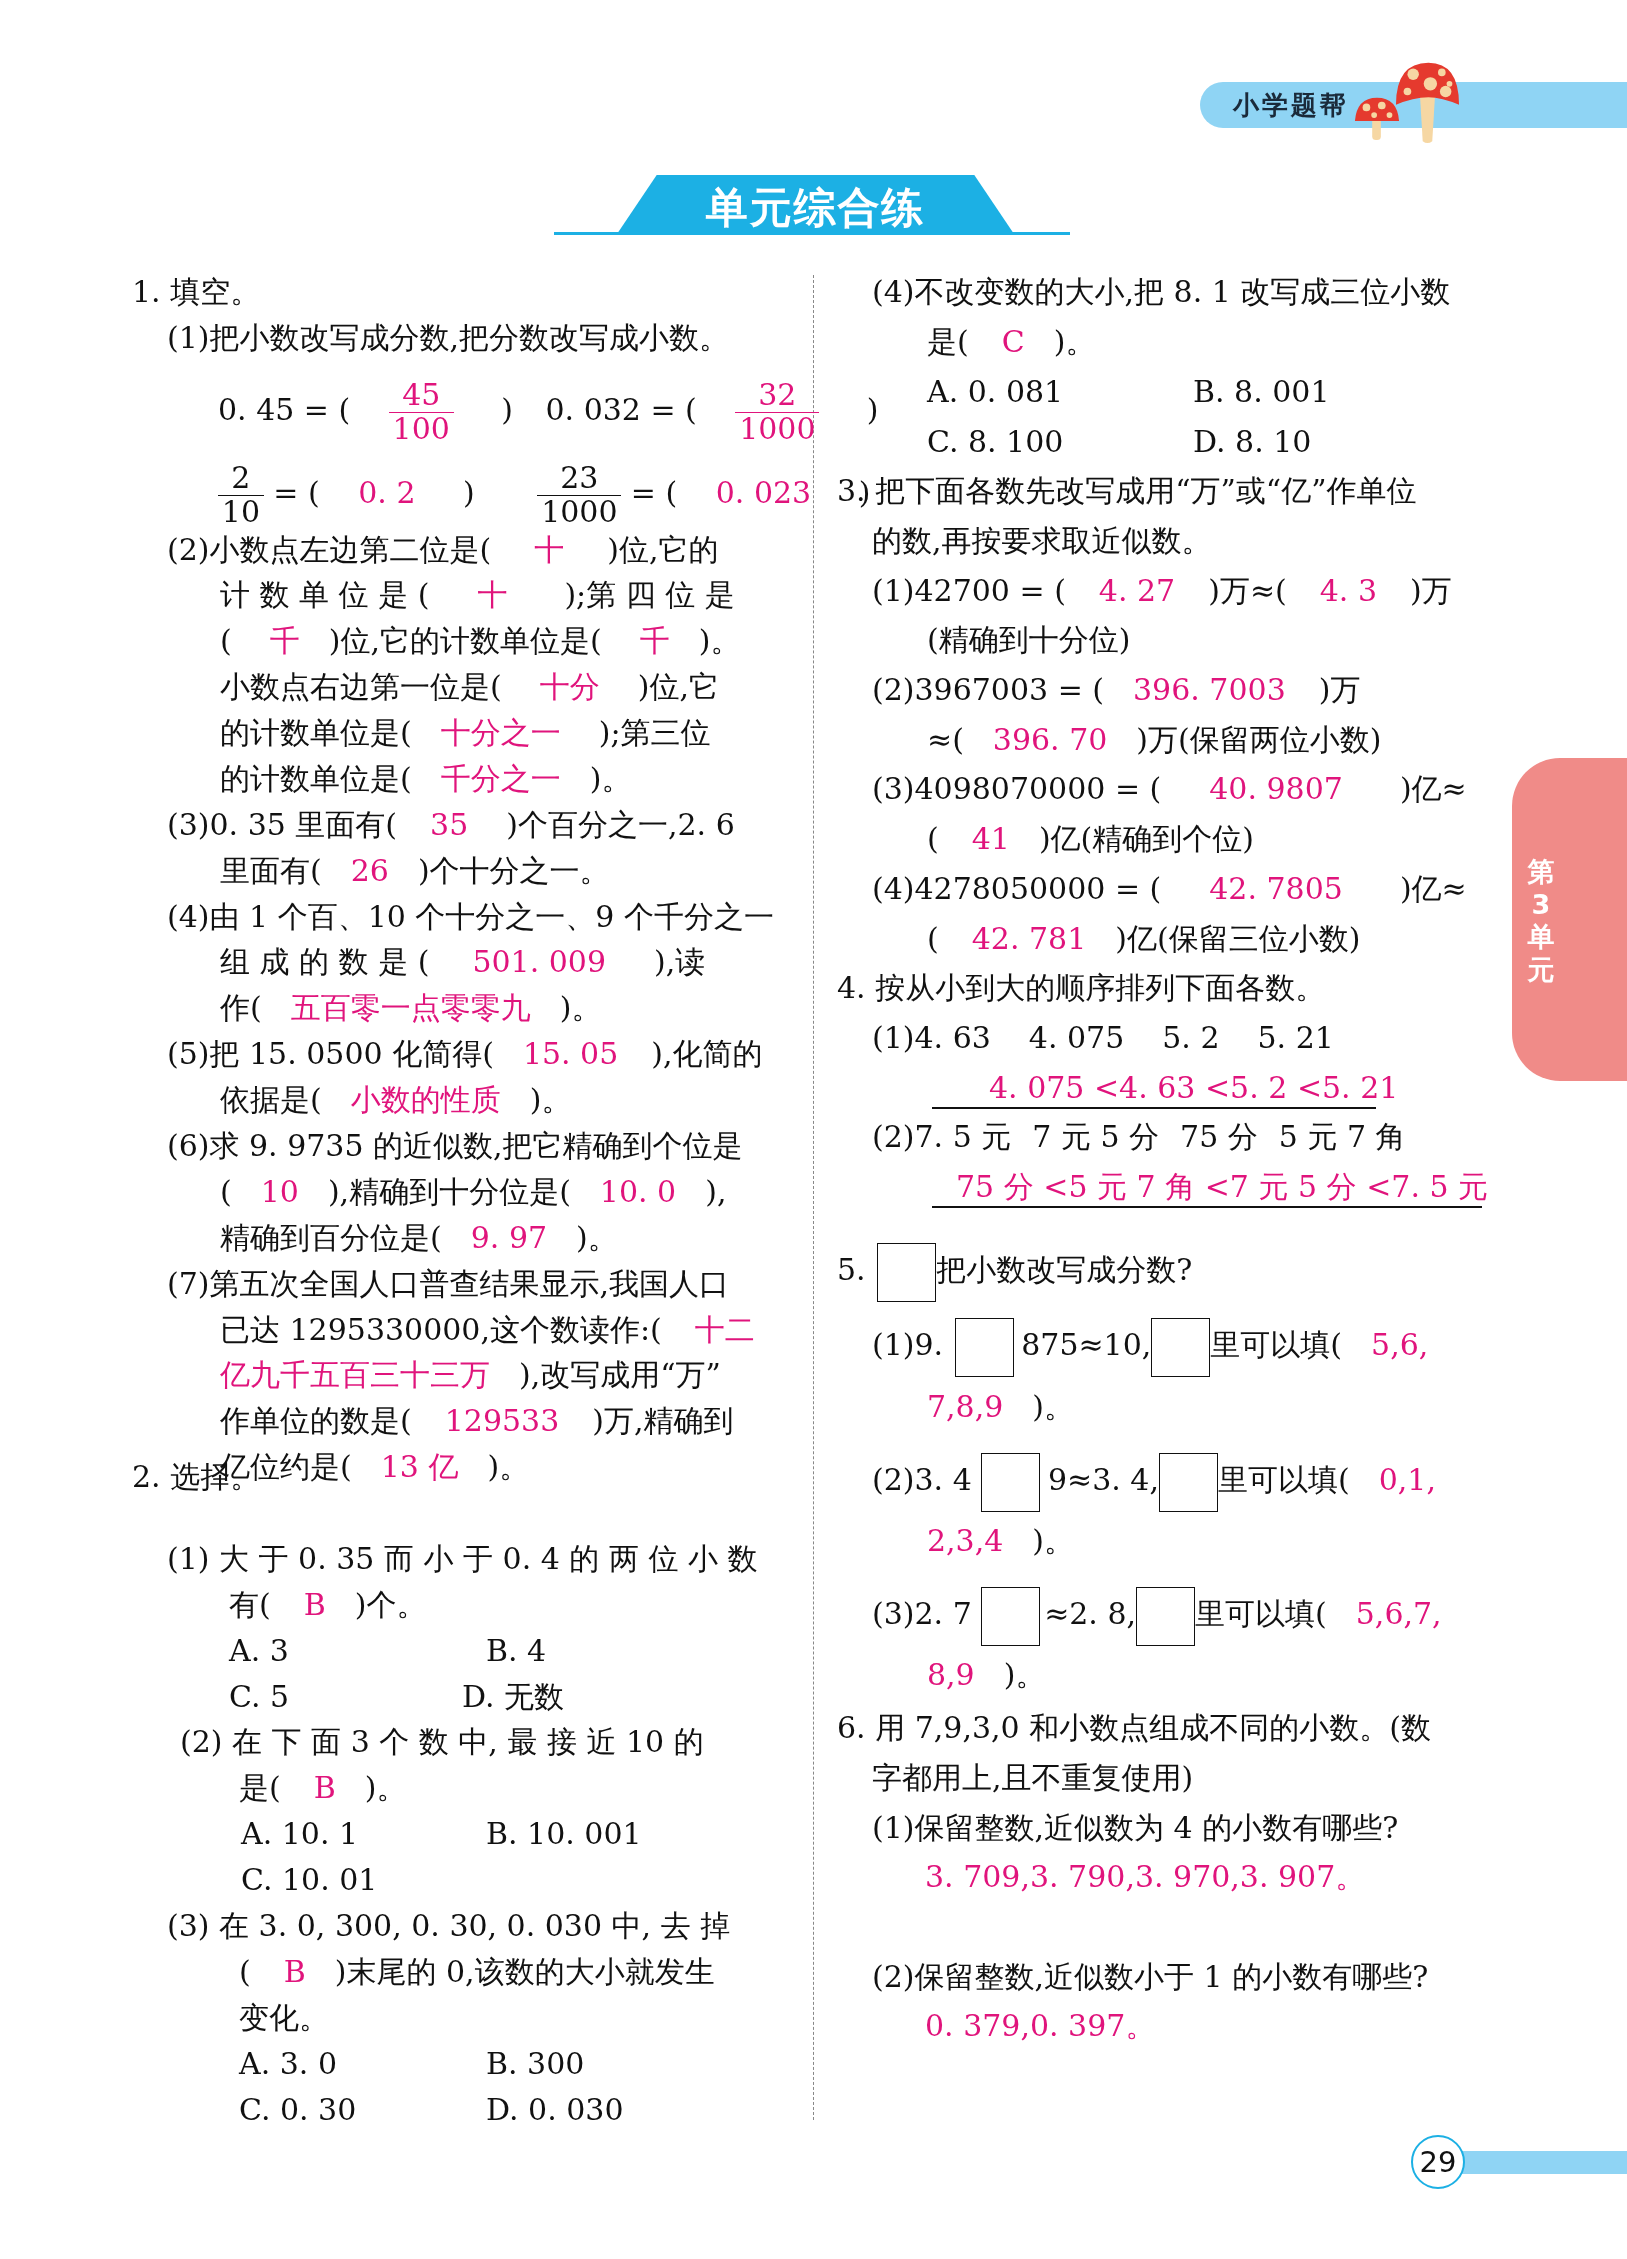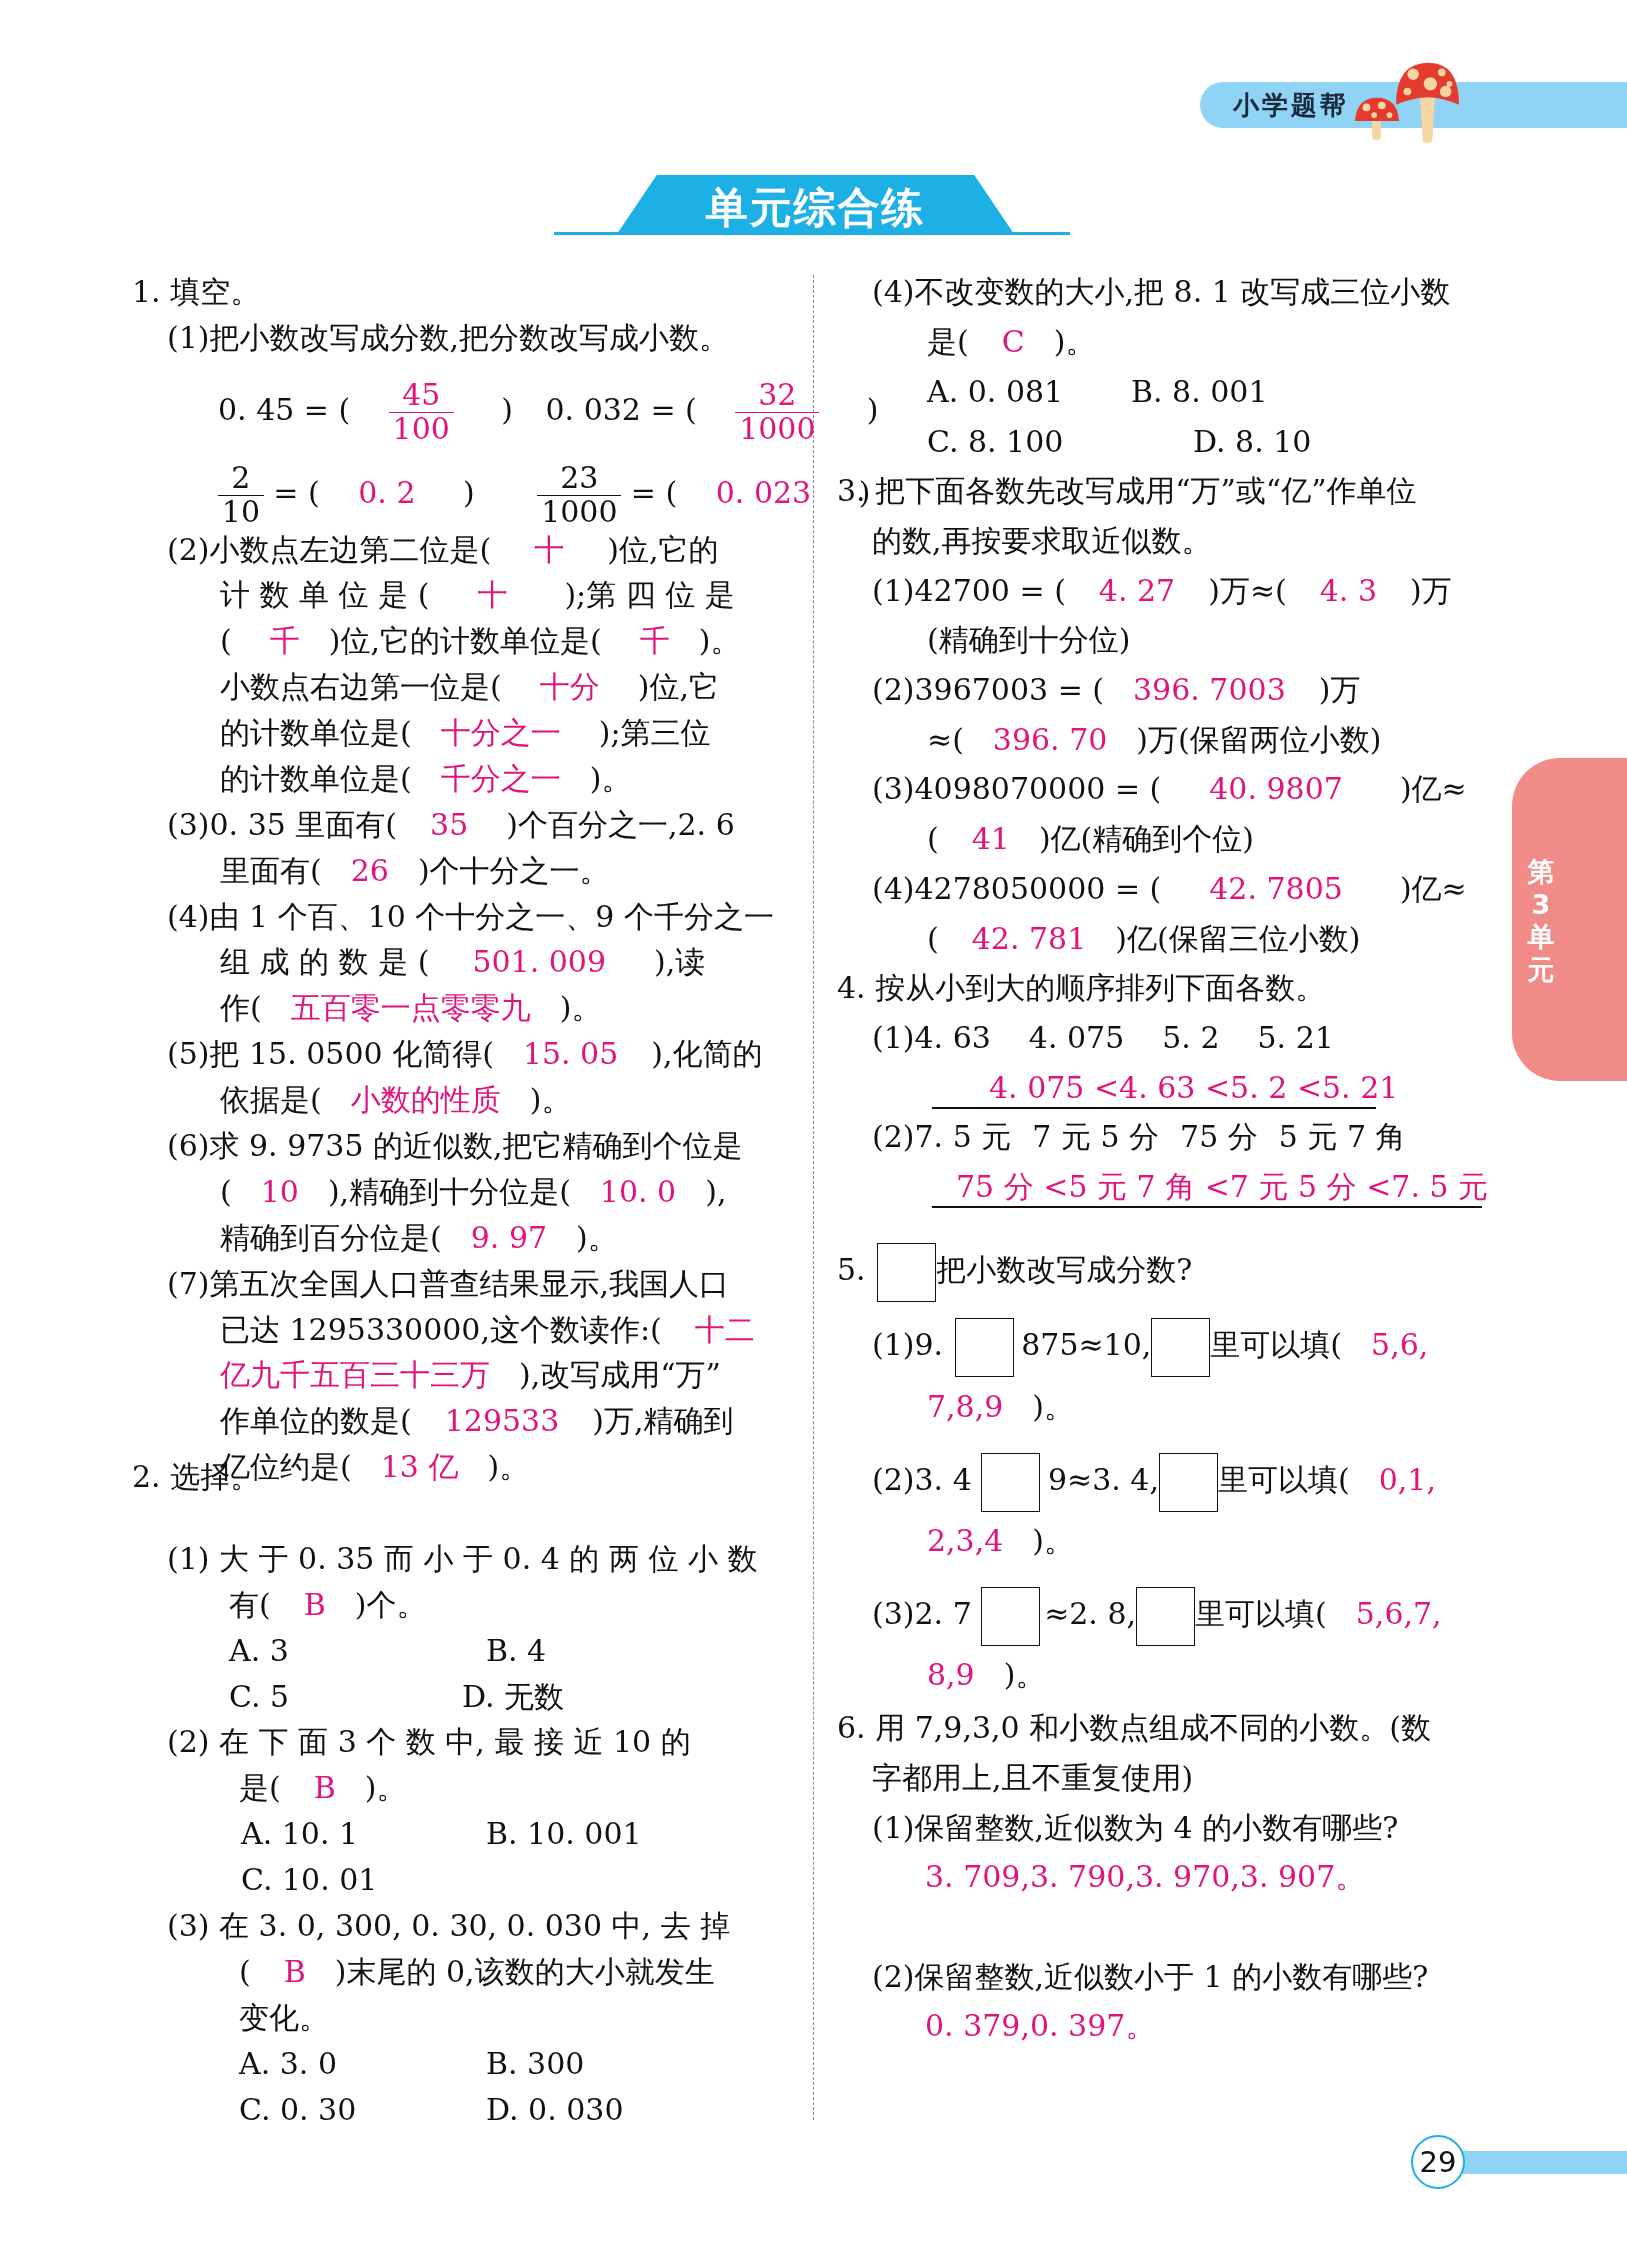--- a/index.html
+++ b/index.html
@@ -156,38 +156,38 @@
 
 <div class="line" style="left:132px;top:1458px">2. 选择。</div>
 
 <div class="line" style="left:167px;top:1540px">(1) 大 于 0. 35 而 小 于 0. 4 的 两 位 小 数</div>
 <div class="line" style="left:229px;top:1586px"><span>有(</span><span class="ans" style="margin:0 29px 0 33px">B</span><span>)个。</span></div>
 <div class="line" style="left:229px;top:1632px">A. 3</div>
 <div class="line" style="left:486px;top:1632px">B. 4</div>
 <div class="line" style="left:229px;top:1678px">C. 5</div>
 <div class="line" style="left:462px;top:1678px">D. 无数</div>
 
-<div class="line" style="left:167px;top:1723px">(2) 在 下 面 3 个 数 中, 最 接 近 10 的</div>
+<div class="line" style="left:180px;top:1723px">(2) 在 下 面 3 个 数 中, 最 接 近 10 的</div>
 <div class="line" style="left:239px;top:1769px"><span>是(</span><span class="ans" style="margin:0 29px 0 33px">B</span><span>)。</span></div>
 <div class="line" style="left:241px;top:1815px">A. 10. 1</div>
 <div class="line" style="left:486px;top:1815px">B. 10. 001</div>
 <div class="line" style="left:241px;top:1861px">C. 10. 01</div>
 
 <div class="line" style="left:167px;top:1907px">(3) 在 3. 0, 300, 0. 30, 0. 030 中, 去 掉</div>
 <div class="line" style="left:239px;top:1953px"><span>(</span><span class="ans" style="margin:0 29px 0 33px">B</span><span>)末尾的 0,该数的大小就发生</span></div>
 <div class="line" style="left:239px;top:1999px">变化。</div>
 <div class="line" style="left:239px;top:2045px">A. 3. 0</div>
 <div class="line" style="left:486px;top:2045px">B. 300</div>
 <div class="line" style="left:239px;top:2091px">C. 0. 30</div>
 <div class="line" style="left:486px;top:2091px">D. 0. 030</div>
 
 <div class="line" style="left:872px;top:273px">(4)不改变数的大小,把 8. 1 改写成三位小数</div>
 <div class="line" style="left:927px;top:323px"><span>是(</span><span class="ans" style="margin:0 29px 0 33px">C</span><span>)。</span></div>
 <div class="line" style="left:927px;top:373px">A. 0. 081</div>
-<div class="line" style="left:1131px;top:373px">B. 8. 001</div>
+<div class="line" style="left:1193px;top:373px">B. 8. 001</div>
 <div class="line" style="left:927px;top:423px">C. 8. 100</div>
 <div class="line" style="left:1193px;top:423px">D. 8. 10</div>
 
 <div class="line" style="left:837px;top:472px">3. 把下面各数先改写成用“万”或“亿”作单位</div>
 <div class="line" style="left:872px;top:522px">的数,再按要求取近似数。</div>
 
 <div class="line" style="left:872px;top:572px"><span>(1)42700 = (</span><span class="ans" style="margin:0 33px 0 33px">4. 27</span><span>)万≈(</span><span class="ans" style="margin:0 33px 0 33px">4. 3</span><span>)万</span></div>
 <div class="line" style="left:927px;top:621px">(精确到十分位)</div>
 
 <div class="line" style="left:872px;top:671px"><span>(2)3967003 = (</span><span class="ans" style="margin:0 33px 0 29px">396. 7003</span><span>)万</span></div>

